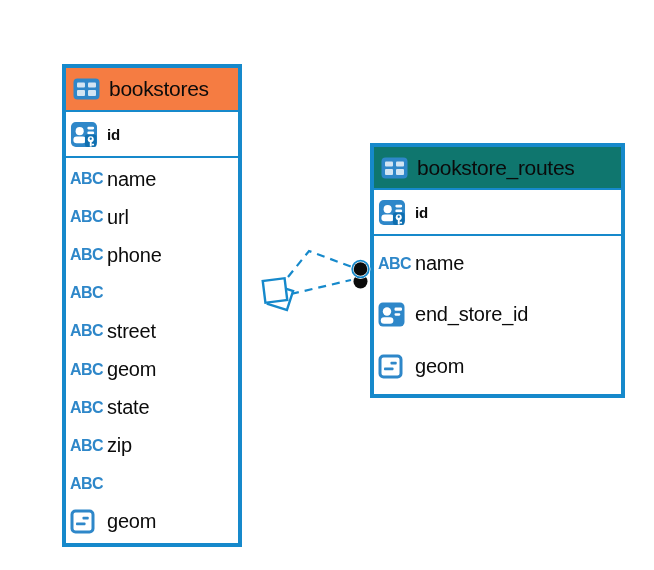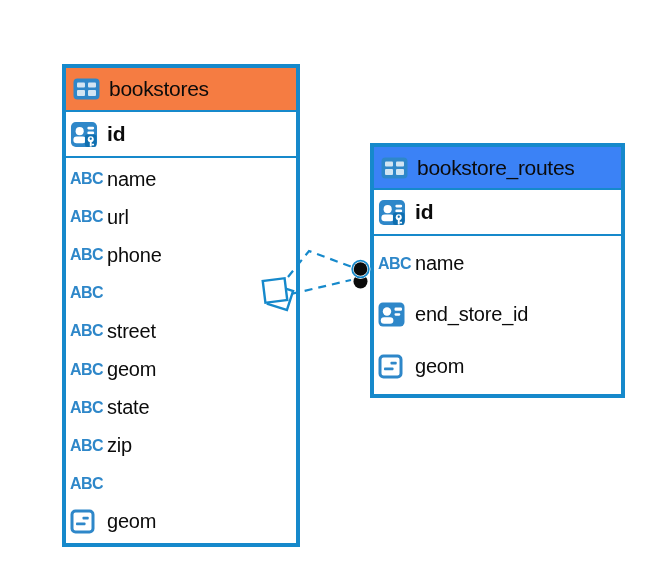--- a/index.html
+++ b/index.html
@@ -8,34 +8,34 @@
     background:#ffffff;color:#0b0b0b;
     font-family:"Liberation Sans","DejaVu Sans",sans-serif;
   }
   .canvas{position:absolute;inset:0;background:#ffffff}
 
   .er-table{
     position:absolute;box-sizing:border-box;
     border:4px solid #1689cb;background:#ffffff;
     display:flex;flex-direction:column;
   }
-  #table-bookstores{left:62px;top:64px;width:238px;height:483px}
+  #table-bookstores{left:62px;top:64px;width:180px;height:483px}
   #table-routes{left:370px;top:143px;width:255px;height:255px}
 
   .thead{
     flex:0 0 auto;display:flex;align-items:center;
     padding-left:7px;gap:9px;border-bottom:2px solid #1689cb;
   }
   #table-bookstores .thead{height:42px}
   #table-routes .thead{height:41px}
   .ttitle{font-size:21px;letter-spacing:-0.3px;white-space:nowrap}
 
   .pk-row{
     flex:0 0 44px;display:flex;align-items:center;padding-left:3px;
-    border-bottom:2px solid #1689cb;font-weight:bold;font-size:21px;
+    border-bottom:2px solid #1689cb;font-weight:bold;font-size:15px;
   }
   .rows{flex:1;display:flex;flex-direction:column;padding:2px 0}
   .row{flex:1;display:flex;align-items:center;padding-left:3px;font-size:20px}
   .col-label{letter-spacing:-0.2px;white-space:nowrap}
 
   .icon-wrap{flex:0 0 37px;width:37px;display:flex;align-items:center;padding-left:1px}
   .abc-icon{
     font-weight:800;font-size:16px;letter-spacing:-0.6px;
     color:#2e87c9;line-height:1;
   }
@@ -162,21 +162,21 @@
             <svg class="ticon ticon-obj">
               <use href="#sym-obj"></use>
             </svg>
           </span>
     <span class="col-label">geom</span>
   </div>
       </div>
   </div>
 
   <div class="er-table" id="table-routes">
-    <div class="thead" style="background-color: #3b82f6;">
+    <div class="thead" style="background-color: #0f766e;">
       <svg class="ticon ticon-table">
           <use href="#sym-table"></use>
         </svg>
       <span class="ttitle">bookstore_routes</span>
     </div>
     <div class="pk-row">
       <span class="icon-wrap">
         <svg class="ticon ticon-pk">
             <use href="#sym-pk"></use>
           </svg>

